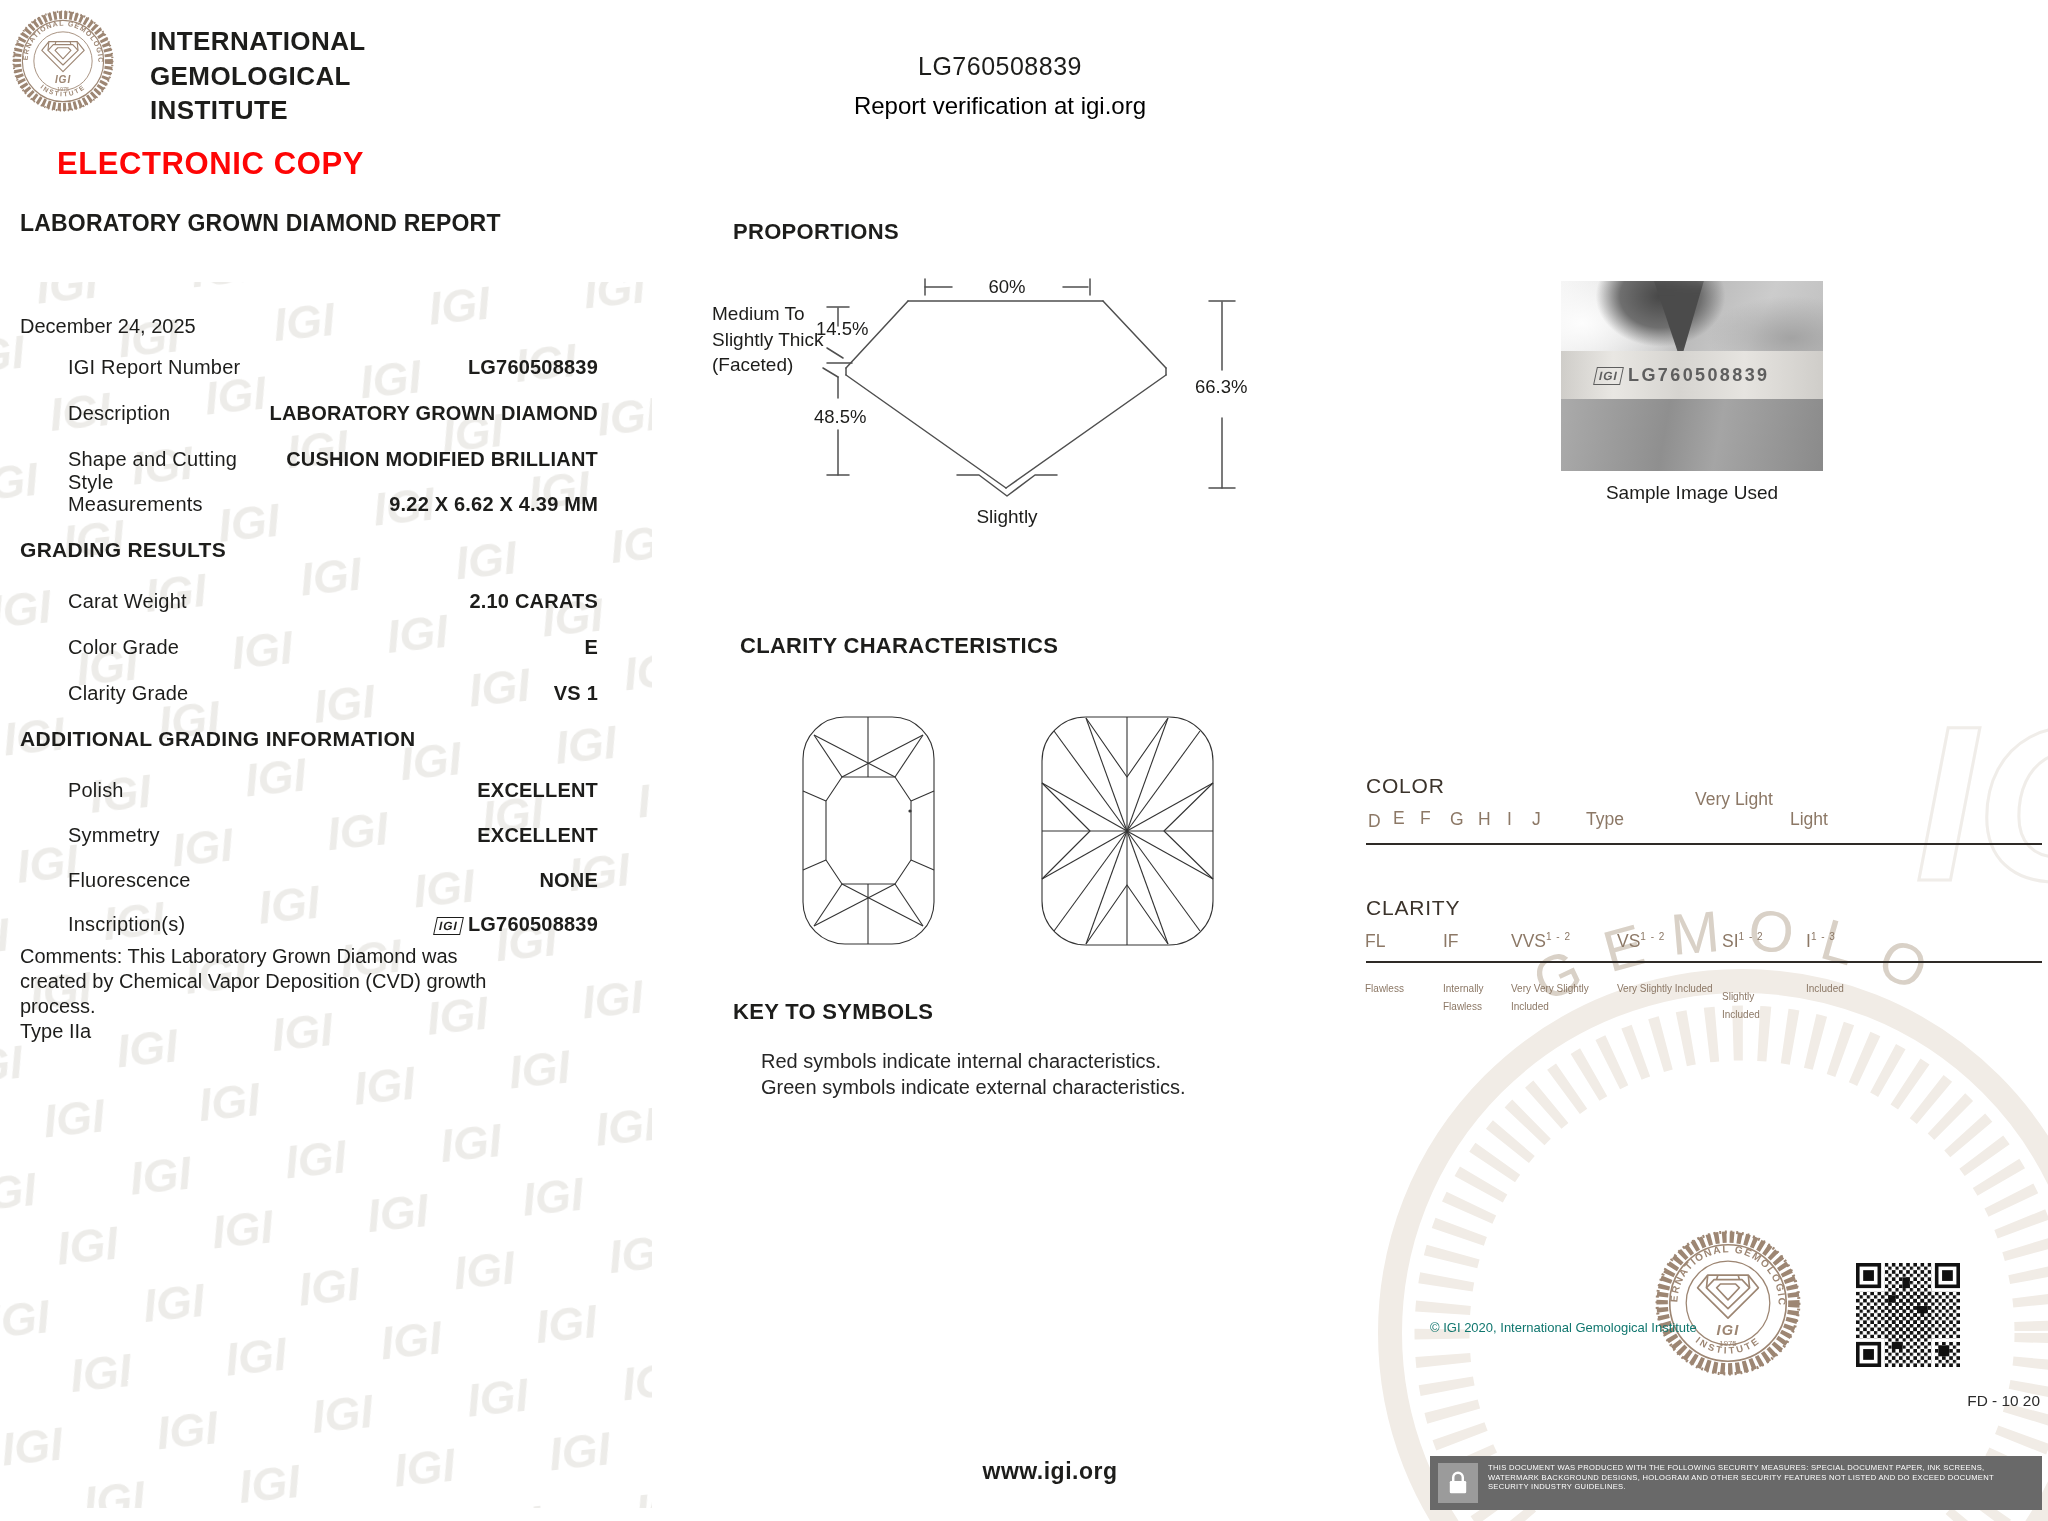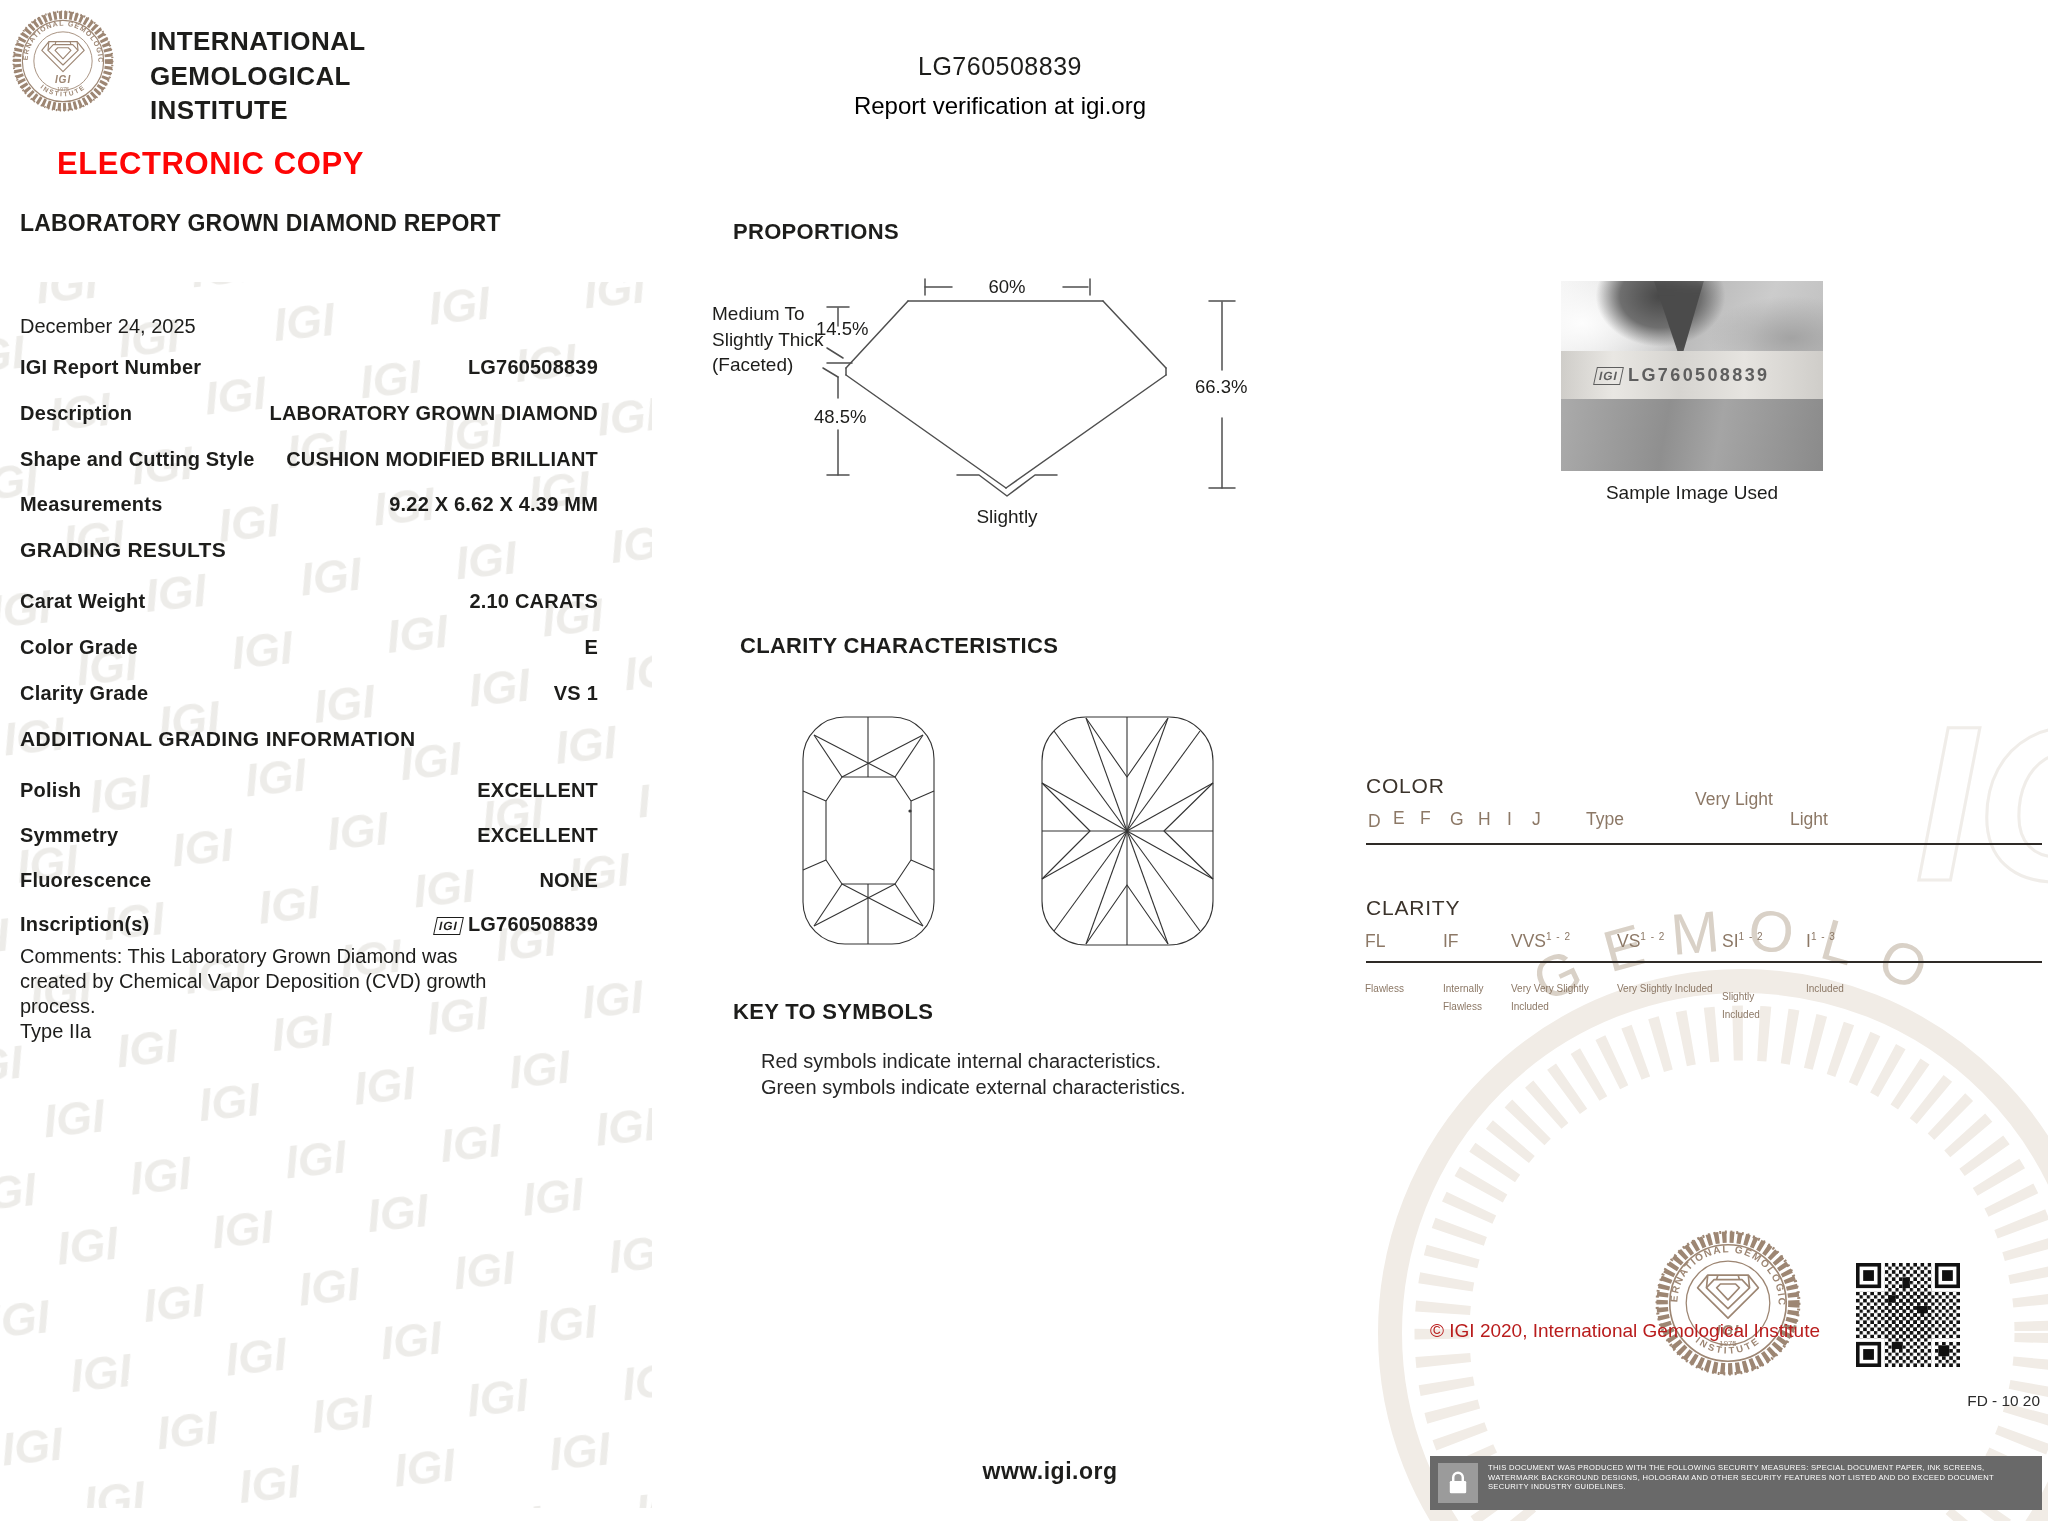--- a/index.html
+++ b/index.html
@@ -4,21 +4,21 @@
 <style>
   html,body{margin:0;padding:0;background:#fff;}
   .page{position:relative;width:2048px;height:1521px;background:#fff;overflow:hidden;
         font-family:"Liberation Sans",sans-serif;color:#1d1d1b;}
   .abs{position:absolute;}
   .b{font-weight:700;}
   .red{color:#fe0505;}
   
   .lrow{position:absolute;left:20px;width:578px;display:flex;justify-content:space-between;
         font-size:20px;letter-spacing:.2px;}
-  .lrow .lab{font-weight:700;}
+  .lrow .lab{font-weight:400;margin-left:48px;}
   .lrow .val{font-weight:600;text-align:right;white-space:nowrap;}
   .sechead{position:absolute;left:20px;font-size:21px;font-weight:700;letter-spacing:.3px;}
   
   .scale-letter{position:absolute;font-size:17.5px;color:#8c7866;}
   .scale-head{position:absolute;font-size:21px;font-weight:400;color:#3b332b;letter-spacing:.8px;}
   .scale-line{position:absolute;border-top:2px solid #2e2a26;width:676px;}
   .ccode{position:absolute;font-size:17.5px;color:#8c7866;white-space:nowrap;}
   .ccode sup{font-size:10px;letter-spacing:1px;}
   .cdesc{position:absolute;font-size:10px;line-height:17.5px;color:#8c7866;}
   
@@ -334,21 +334,21 @@
         <rect x="2" y="2" width="3" height="3" fill="#111"></rect>
       <rect x="22" y="0" width="7" height="7" fill="#111"></rect>
         <rect x="23" y="1" width="5" height="5" fill="#fff"></rect>
         <rect x="24" y="2" width="3" height="3" fill="#111"></rect>
       <rect x="0" y="22" width="7" height="7" fill="#111"></rect>
         <rect x="1" y="23" width="5" height="5" fill="#fff"></rect>
         <rect x="2" y="24" width="3" height="3" fill="#111"></rect>
     </g>
   </svg>
 
-  <div class="abs" style="left:1430px;top:1320px;font-size:19px;color:#b91c1c">© IGI 2020, International Gemological Institute</div>
+  <div class="abs" style="left:1430px;top:1320px;font-size:13px;color:#0f766e">© IGI 2020, International Gemological Institute</div>
   <div class="abs" style="left:1920px;top:1392px;width:120px;text-align:right;font-size:15.4px;color:#2c2c2c">FD - 10 20</div>
 
   <div class="abs b" style="left:945px;top:1458px;width:210px;text-align:center;font-size:23px;letter-spacing:.5px">www.igi.org</div>
 
   <div class="sec">
     <div class="locksq">
       <svg width="22" height="26" viewBox="0 0 16 19">
         <rect x="2" y="8" width="12" height="9" rx="1" fill="#fff"></rect>
         <path d="M4.5,8 V5.5 a3.5,3.5 0 0 1 7,0 V8" fill="none" stroke="#fff" stroke-width="1.8"></path>
       </svg>

